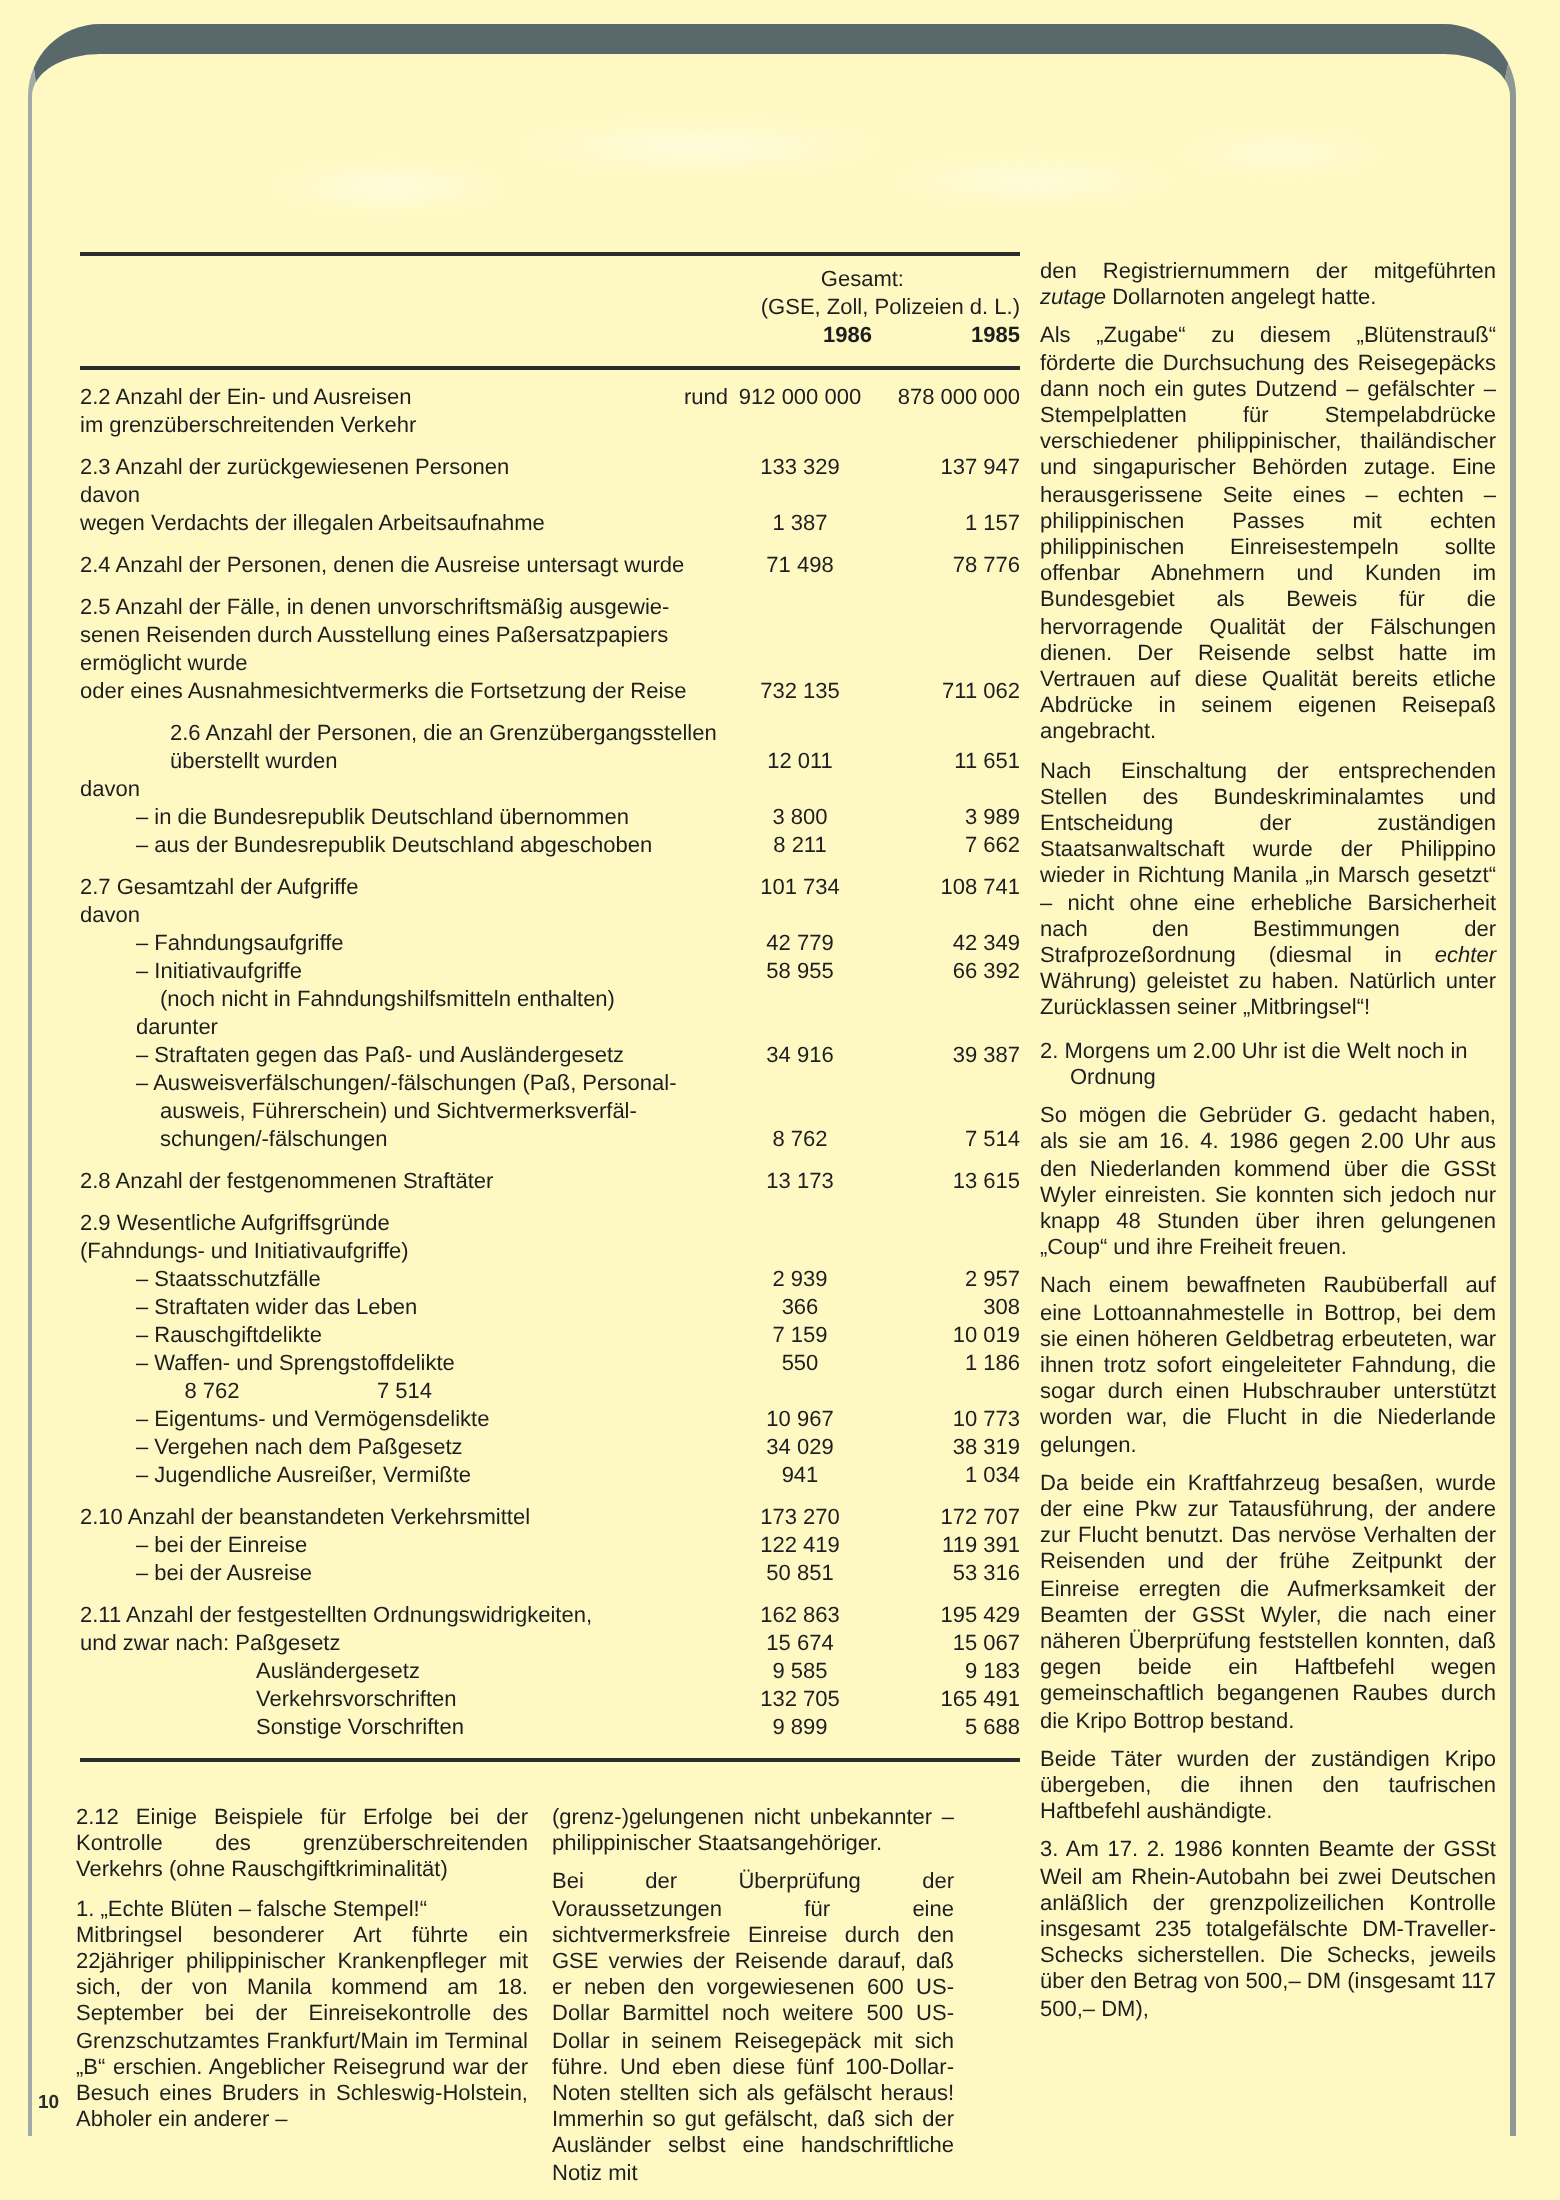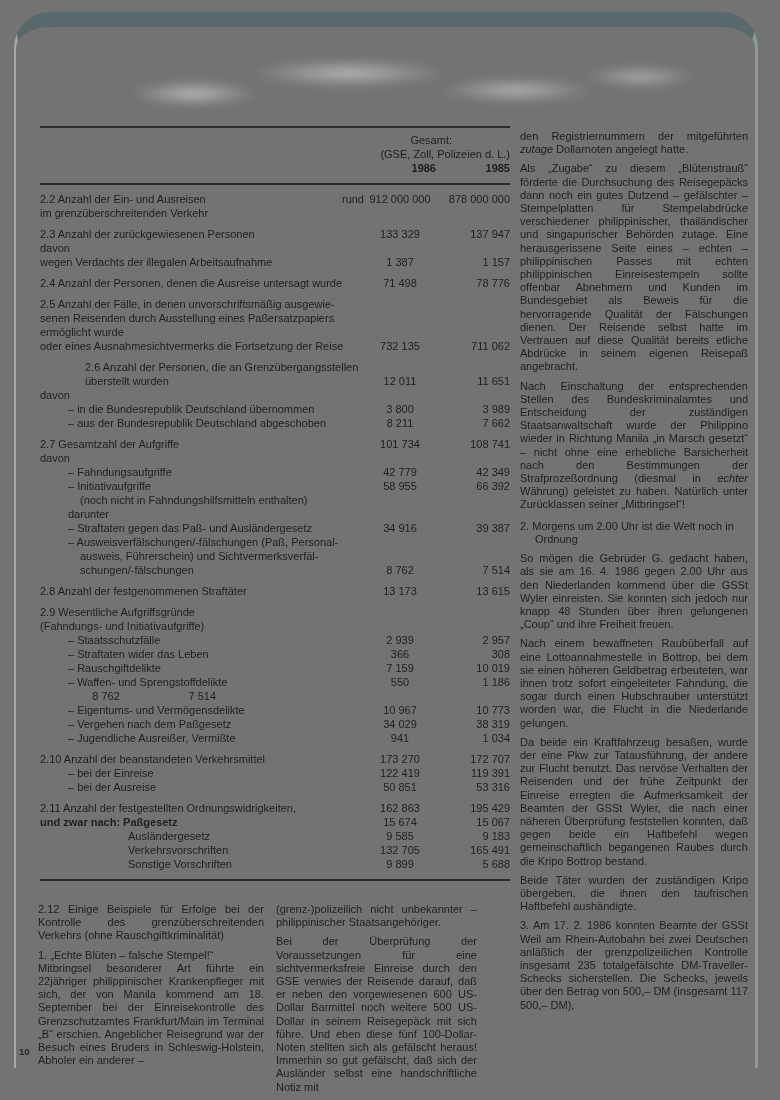--- a/index.html
+++ b/index.html
@@ -1,18 +1,18 @@
 <!DOCTYPE html>
 <html><head>
 <meta charset="utf-8">
 <style>
   html,body{margin:0;padding:0;}
   .canvas{
     position:relative;width:780px;height:1100px;overflow:hidden;
-    background:#737373;
+    background:#fef9c3;
     font-family:"Liberation Sans", sans-serif;
     color:#1e1e20;
   }
   
   .frame{
     position:absolute;left:14px;top:12px;width:744px;height:1056px;
     box-sizing:border-box;
     border-top:15px solid #58686b;
     border-left:2px solid #a2aaa7;
     border-right:3px solid #8e9996;
@@ -347,21 +347,21 @@
         </div>
         <div class="t-row gap">
           <div class="t-label" style="padding-left: 0px;">
             <div class="t-line">2.11  Anzahl der festgestellten Ordnungswidrigkeiten,</div>
           </div>
           <div class="t-prefix"></div>
           <div class="t-v86">162 863</div>
           <div class="t-v85">195 429</div>
         </div>
         <div class="t-row">
-          <div class="t-label" style="padding-left: 0px; font-weight: bold;">
+          <div class="t-label" style="padding-left: 0px;">
             <div class="t-line">und zwar nach: Paßgesetz</div>
           </div>
           <div class="t-prefix"></div>
           <div class="t-v86">15 674</div>
           <div class="t-v85">15 067</div>
         </div>
         <div class="t-row">
           <div class="t-label" style="padding-left: 88px;">
             <div class="t-line">Ausländergesetz</div>
           </div>
@@ -399,18 +399,18 @@
       <div class="para p">Da beide ein Kraftfahrzeug besaßen, wurde der eine Pkw zur Tatausführung, der andere zur Flucht benutzt. Das nervöse Verhalten der Reisenden und der frühe Zeitpunkt der Einreise erregten die Aufmerksamkeit der Beamten der GSSt Wyler, die nach einer näheren Überprüfung feststellen konnten, daß gegen beide ein Haftbefehl wegen gemeinschaftlich begangenen Raubes durch die Kripo Bottrop bestand.</div>
       <div class="para p">Beide Täter wurden der zuständigen Kripo übergeben, die ihnen den taufrischen Haftbefehl aushändigte.</div>
       <div class="para p">3. Am 17. 2. 1986 konnten Beamte der GSSt Weil am Rhein-Autobahn bei zwei Deutschen anläßlich der grenzpolizeilichen Kontrolle insgesamt 235 totalgefälschte DM-Traveller-Schecks sicherstellen. Die Schecks, jeweils über den Betrag von 500,– DM (insgesamt 117 500,– DM),</div>
     </div>
   <div class="col bot-col1" id="bot-col1">
       <div class="para p mt0">2.12  Einige Beispiele für Erfolge bei der Kontrolle des grenzüberschreitenden Verkehrs (ohne Rauschgiftkriminalität)</div>
       <div class="para p">1. „Echte Blüten – falsche Stempel!“</div>
       <div class="para cont">Mitbringsel besonderer Art führte ein 22jähriger philippinischer Krankenpfleger mit sich, der von Manila kommend am 18. September bei der Einreisekontrolle des Grenzschutzamtes Frankfurt/Main im Terminal „B“ erschien. Angeblicher Reisegrund war der Besuch eines Bruders in Schleswig-Holstein, Abholer ein anderer –</div>
     </div>
   <div class="col bot-col2" id="bot-col2">
-      <div class="para p mt0">(grenz-)polizeilich nicht unbekannter – philippinischer Staatsangehöriger.</div>
+      <div class="para p mt0">(grenz-)gelungenen nicht unbekannter – philippinischer Staatsangehöriger.</div>
       <div class="para p">Bei der Überprüfung der Voraussetzungen für eine sichtvermerksfreie Einreise durch den GSE verwies der Reisende darauf, daß er neben den vorgewiesenen 600 US-Dollar Barmittel noch weitere 500 US-Dollar in seinem Reisegepäck mit sich führe. Und eben diese fünf 100-Dollar-Noten stellten sich als gefälscht heraus! Immerhin so gut gefälscht, daß sich der Ausländer selbst eine handschriftliche Notiz mit</div>
     </div>
 
   <div class="pagenum">10</div>
 </div>
 
 </body></html>

